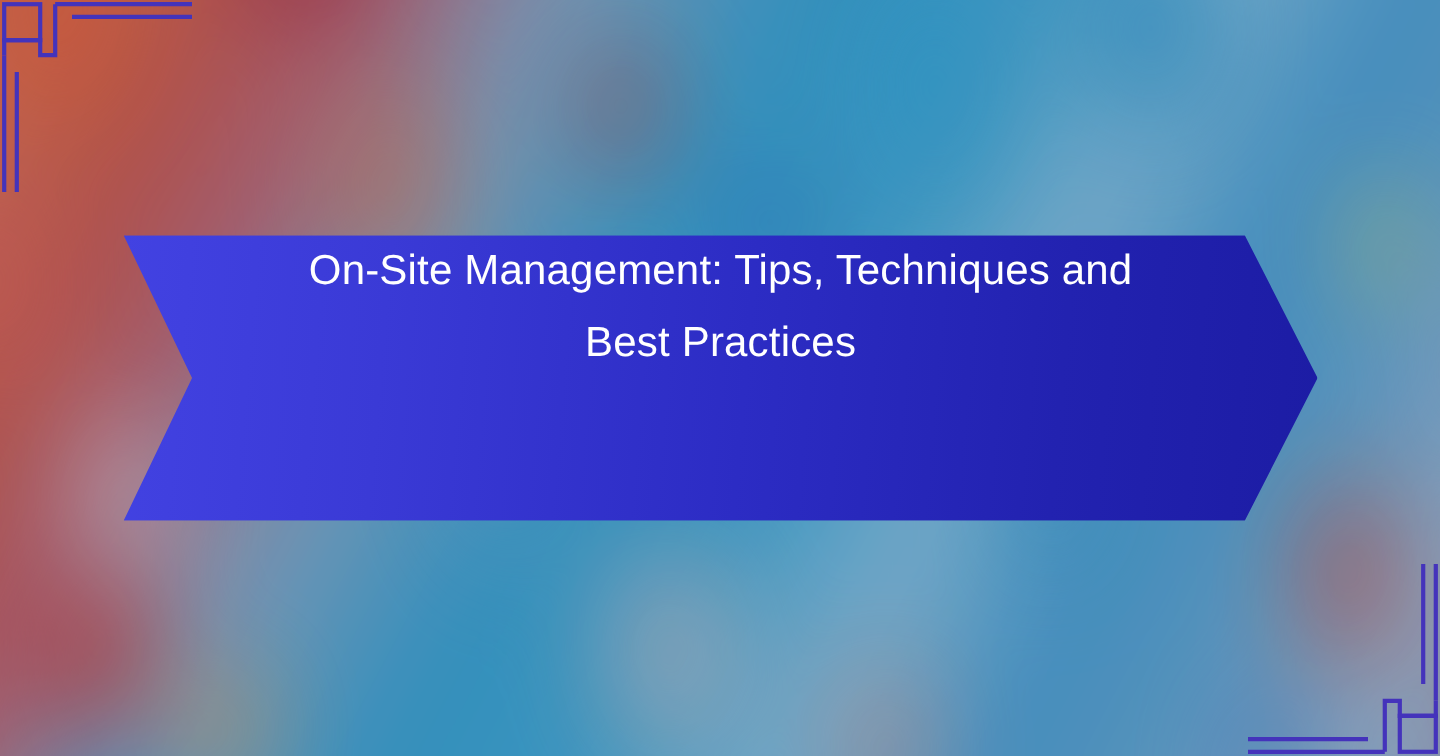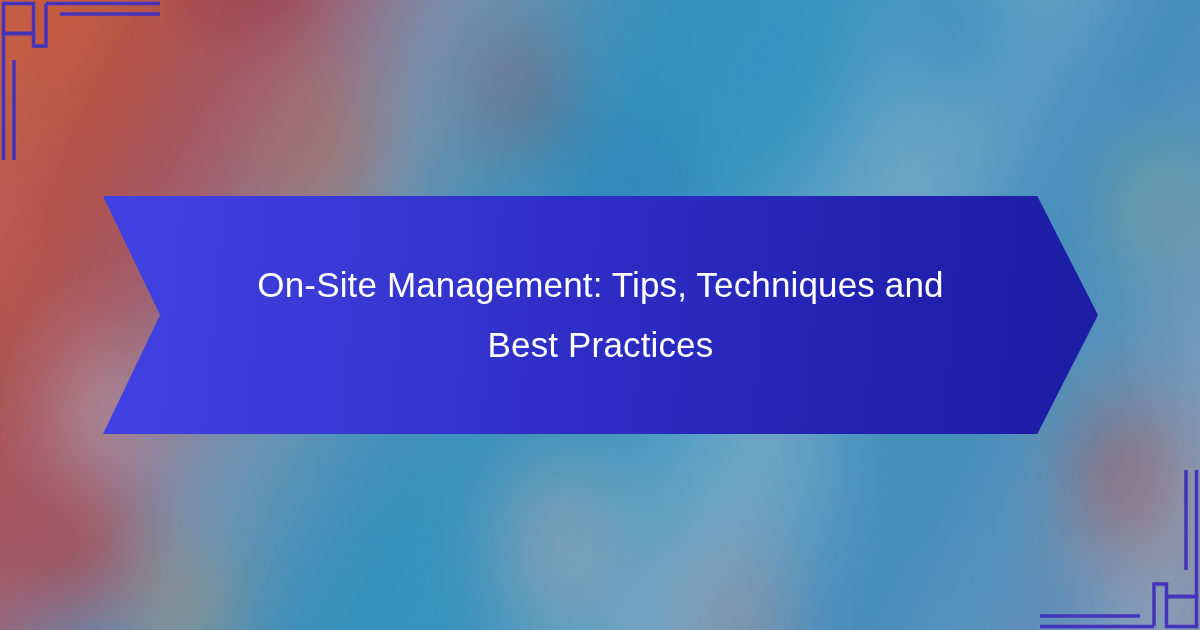--- a/index.html
+++ b/index.html
@@ -106,21 +106,20 @@
     -webkit-clip-path: polygon(0 0, 100% 0, 100% 25%, 100% 25%, 100% 50%, 100% 75%, 100% 100%, 0 100%, 5.73% 50%);
     clip-path: polygon(
       0% 0%,
       93.9% 0%,
       100% 50%,
       93.9% 100%,
       0% 100%,
       5.73% 50%
     );
     display: flex;
-    align-items: center;
     justify-content: center;
   }
 
   .banner-title {
     color: #ffffff;
     font-size: 35px;
     font-weight: 400;
     line-height: 1.72;
     text-align: center;
     letter-spacing: 0.15px;

